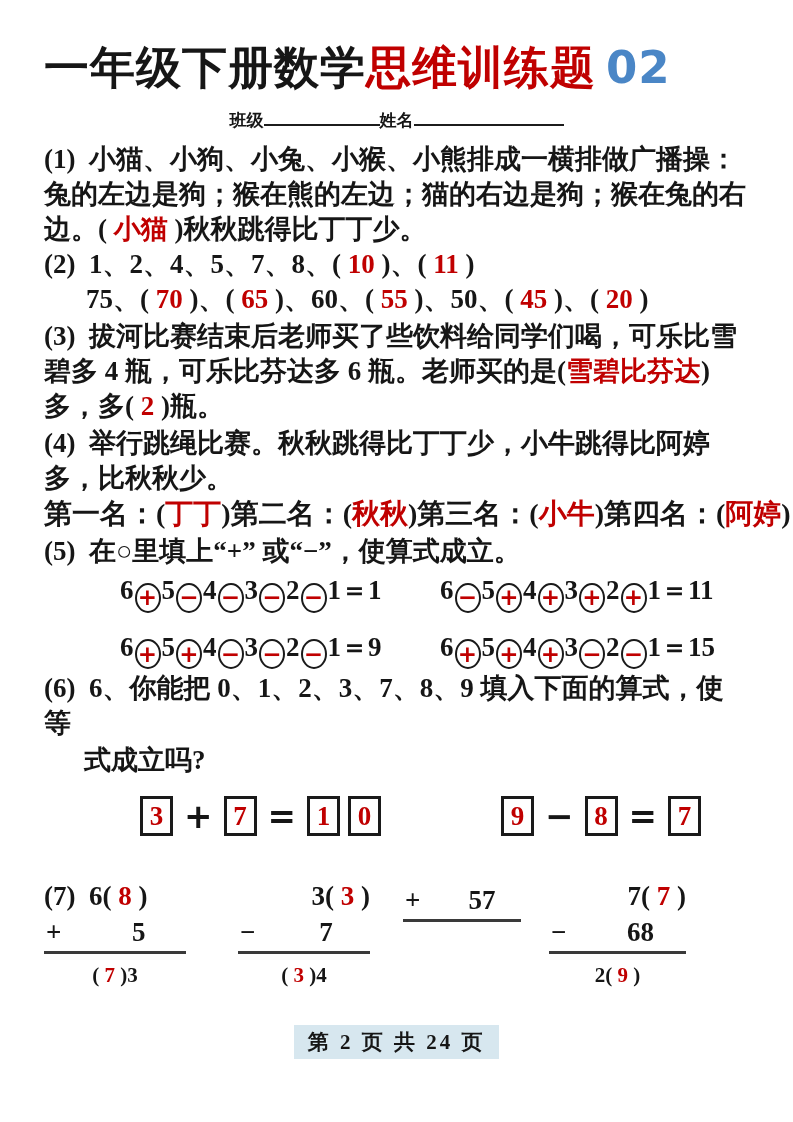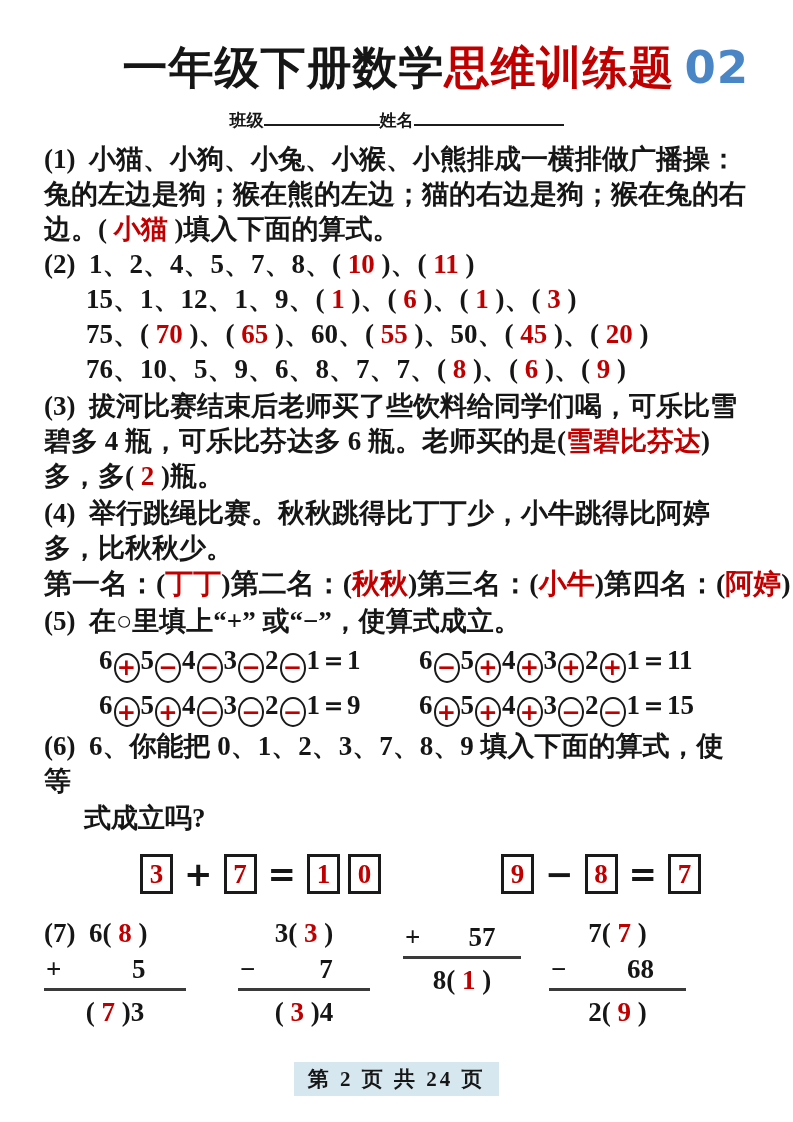--- a/index.html
+++ b/index.html
@@ -11,21 +11,21 @@
   html,body{margin:0;padding:0;background:#ffffff;}
   body{
     width:793px;height:1122px;overflow:hidden;
     font-family:"Liberation Serif","DejaVu Serif",serif;
     color:var(--ink);
   }
   .page{box-sizing:border-box;width:793px;height:1122px;padding:40px 44px 0 44px;}
 
   
   .title{
-    text-align:right;font-family:"DejaVu Sans","Liberation Sans",sans-serif;
+    text-align:left;font-family:"DejaVu Sans","Liberation Sans",sans-serif;
     font-weight:bold;font-size:45px;line-height:56px;letter-spacing:1px;white-space:nowrap;
   }
   .title .t-red{color:var(--red);}
   .title .t-blue{color:var(--blue);margin-left:10px;}
 
   
   .cls-line{
     text-align:center;font-size:17px;font-weight:700;margin-top:10px;height:34px;white-space:nowrap;
   }
   .blank{
@@ -43,21 +43,21 @@
   .seg-r{color:var(--red);font-weight:bold;}
 
   .q2-line{font-size:27px;line-height:35px;font-weight:600;white-space:pre;}
   .q2-line.ind{padding-left:42px;}
 
   .rank-line{font-size:28px;line-height:36px;font-weight:600;white-space:nowrap;}
 
   
   .eq-grid{
     display:grid;grid-template-columns:320px auto;
-    margin-left:55px;margin-top:2px;row-gap:3px;
+    margin-left:76px;margin-top:2px;row-gap:15px;
   }
   .eq-line{font-size:27px;font-weight:700;line-height:39px;white-space:nowrap;}
   .seg-circ{
     display:inline-flex;align-items:center;justify-content:center;
     box-sizing:border-box;width:26px;height:30px;
     border:2.5px solid #1a1a1a;border-radius:50%;
     color:var(--red);font-weight:bold;font-size:23px;
     font-family:"DejaVu Sans","Liberation Sans",sans-serif;
     vertical-align:-6px;margin:0 1px;
   }
@@ -74,35 +74,35 @@
     border:3px solid #1a1a1a;
     color:var(--red);font-weight:bold;font-size:27px;
     margin:0 4px;vertical-align:-9px;
   }
   .seg-op{
     font-weight:900;font-size:34px;line-height:40px;margin:0 7px;
     font-family:"DejaVu Sans","Liberation Sans",sans-serif;
   }
 
   
-  .vp-row{display:flex;margin-top:19px;}
+  .vp-row{display:flex;margin-top:40px;}
   .vp{box-sizing:border-box;}
   .vp1{width:142px;}
   .vp2{width:132px;margin-left:52px;}
   .vp3{width:118px;margin-left:33px;}
   .vp4{width:137px;margin-left:28px;}
-  .vp-top{font-size:27px;line-height:32px;font-weight:600;white-space:pre;text-align:center;}
+  .vp-top{font-size:27px;line-height:32px;font-weight:600;white-space:pre;text-align:right;}
   .vp1 .vp-top{text-align:left;}
   .vp-mid{
     display:flex;align-items:flex-end;font-size:27px;line-height:32px;font-weight:600;
     border-bottom:3px solid #3a3a3a;padding-bottom:3px;margin-top:4px;
   }
   .vp-op{width:32%;padding-left:2px;font-weight:700;}
   .vp-operand{flex:1;text-align:center;}
-  .vp-res{font-size:27px;line-height:32px;font-weight:600;white-space:pre;text-align:center;padding-top:5px;}
+  .vp-res{font-size:21px;line-height:32px;font-weight:600;white-space:pre;text-align:center;padding-top:5px;}
 
   
   .footer{text-align:center;margin-top:34px;}
   .footer-badge{
     display:inline-block;background:var(--footer-bg);
     font-size:21px;font-weight:bold;letter-spacing:3px;
     padding:5px 14px;line-height:24px;
   }
 </style>
 </head>
@@ -111,27 +111,25 @@
 <div class="page">
 
   <div class="title">
     <span class="t-black">一年级下册数学</span><span class="t-red">思维训练题</span><span class="t-blue">02</span>
   </div>
 
   <div class="cls-line">
     <span>班级</span><span class="blank b1"></span><span>姓名</span><span class="blank b2"></span>
   </div>
 
-  <div class="para"><span>(1)  小猫、小狗、小兔、小猴、小熊排成一横排做广播操：兔的左边是狗；猴在熊的左边；猫的右边是狗；猴在兔的右边。( </span><span class="seg-r">小猫</span><span> )填入下面的算式。</span></div>
+  <div class="para"><span>(1)  小猫、小狗、小兔、小猴、小熊排成一横排做广播操：兔的左边是狗；猴在熊的左边；猫的右边是狗；猴在兔的右边。( </span><span class="seg-r">小猫</span><span> )秋秋跳得比丁丁少。</span></div>
 
   <div>
     <div class="q2-line"><span>(2)  1、2、4、5、7、8、( </span><span class="seg-r">10</span><span> )、( </span><span class="seg-r">11</span><span> )</span></div>
-    <div class="q2-line ind"><span>15、1、12、1、9、( </span><span class="seg-r">1</span><span> )、( </span><span class="seg-r">6</span><span> )、( </span><span class="seg-r">1</span><span> )、( </span><span class="seg-r">3</span><span> )</span></div>
     <div class="q2-line ind"><span>75、( </span><span class="seg-r">70</span><span> )、( </span><span class="seg-r">65</span><span> )、60、( </span><span class="seg-r">55</span><span> )、50、( </span><span class="seg-r">45</span><span> )、( </span><span class="seg-r">20</span><span> )</span></div>
-    <div class="q2-line ind"><span>76、10、5、9、6、8、7、7、( </span><span class="seg-r">8</span><span> )、( </span><span class="seg-r">6</span><span> )、( </span><span class="seg-r">9</span><span> )</span></div>
   </div>
 
   <div class="para"><span>(3)  拔河比赛结束后老师买了些饮料给同学们喝，可乐比雪碧多 4 瓶，可乐比芬达多 6 瓶。老师买的是(</span><span class="seg-r">雪碧比芬达</span><span>)多，多( </span><span class="seg-r">2</span><span> )瓶。</span></div>
 
   <div>
     <div class="para"><span>(4)  举行跳绳比赛。秋秋跳得比丁丁少，小牛跳得比阿婷多，比秋秋少。</span></div>
     <div class="rank-line"><span>第一名：(</span><span class="seg-r">丁丁</span><span>)第二名：(</span><span class="seg-r">秋秋</span><span>)第三名：(</span><span class="seg-r">小牛</span><span>)第四名：(</span><span class="seg-r">阿婷</span><span>)</span></div>
   </div>
 
   <div>
@@ -168,21 +166,20 @@
         <span class="vp-op">−</span>
         <span class="vp-operand">7</span>
       </div>
       <div class="vp-res"><span>( </span><span class="seg-r">3</span><span> )4</span></div>
     </div>
     <div class="vp vp3">
       <div class="vp-mid">
         <span class="vp-op">+</span>
         <span class="vp-operand">57</span>
       </div>
-      <div class="vp-res"><span>8( </span><span class="seg-r">1</span><span> )</span></div>
     </div>
     <div class="vp vp4">
       <div class="vp-top"><span>7( </span><span class="seg-r">7</span><span> )</span></div>
       <div class="vp-mid">
         <span class="vp-op">−</span>
         <span class="vp-operand">68</span>
       </div>
       <div class="vp-res"><span>2( </span><span class="seg-r">9</span><span> )</span></div>
     </div>
   </div>

